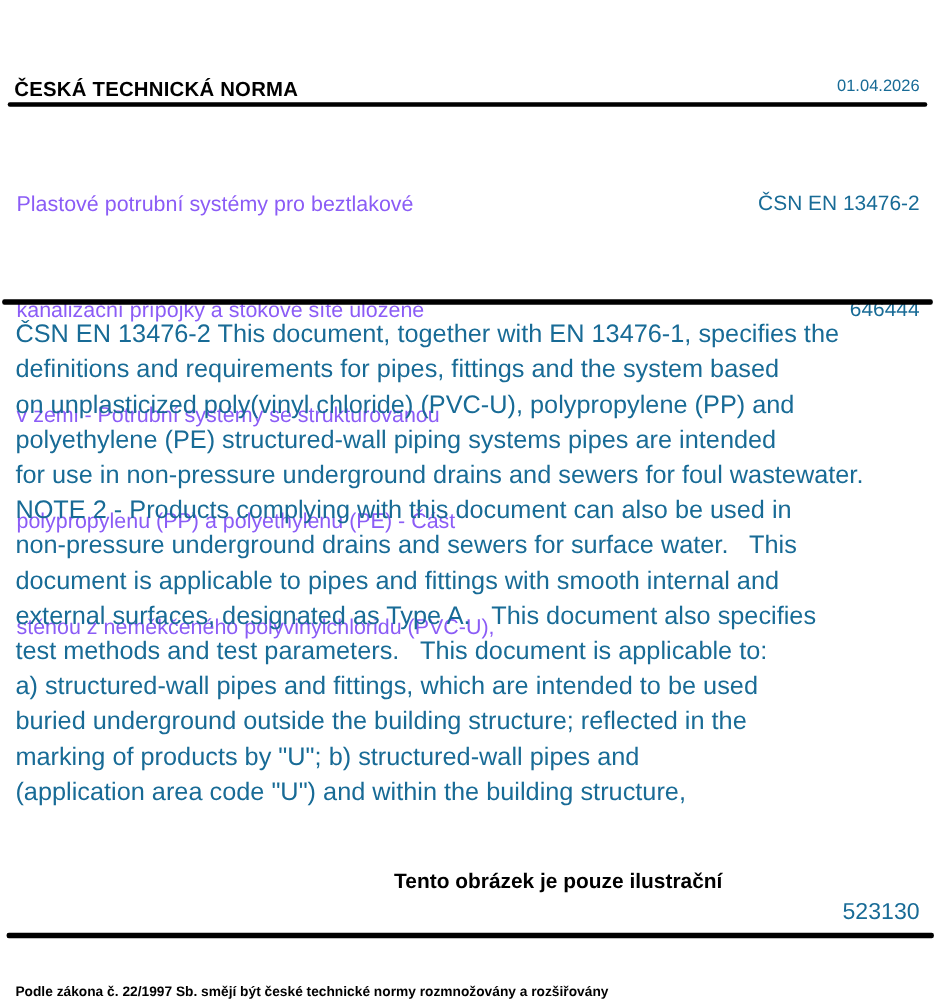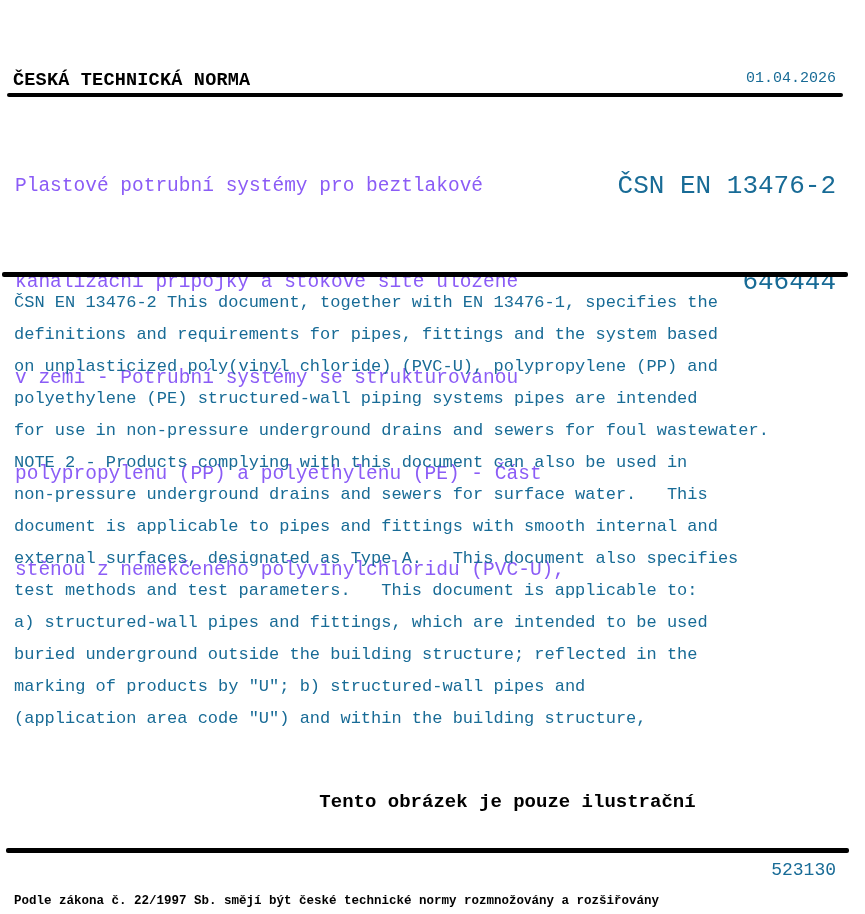--- a/index.html
+++ b/index.html
@@ -2,21 +2,21 @@
 <html><head>
 <meta charset="utf-8">
 <style>
   * { margin: 0; padding: 0; box-sizing: border-box; }
   html, body { background: #ffffff; }
   .page {
     position: relative;
     width: 865px;
     height: 914px;
     background: #ffffff;
-    font-family: Liberation Mono, monospace;
+    font-family: Liberation Sans, sans-serif;
     overflow: hidden;
   }
   .header-title {
     position: absolute;
     left: 13px;
     top: 70px;
     font-size: 18.5px;
     font-weight: bold;
     color: #000000;
     letter-spacing: 0.2px;
@@ -40,31 +40,31 @@
     top: 106px;
     font-size: 19.5px;
     color: #8b5cf6;
     line-height: 32px;
     white-space: pre;
   }
   .title-right {
     position: absolute;
     right: 29px;
     top: 106px;
-    font-size: 26px;
+    font-size: 19px;
     color: #186B96;
     line-height: 32px;
     text-align: right;
     white-space: pre;
   }
   .abstract {
     position: absolute;
     left: 14px;
     top: 287px;
-    font-size: 17px;
+    font-size: 23px;
     color: #186B96;
     line-height: 32px;
   }
   .abstract .line { white-space: pre; }
   .caption {
     position: absolute;
     left: 0;
     top: 791px;
     width: 100%;
     text-align: center;
@@ -80,22 +80,22 @@
     top: 858px;
     font-size: 12.5px;
     font-weight: bold;
     color: #000000;
     line-height: 17.5px;
     white-space: pre;
   }
   .footer-number {
     position: absolute;
     right: 29px;
-    top: 860px;
-    font-size: 18px;
+    top: 817px;
+    font-size: 21px;
     color: #186B96;
     white-space: nowrap;
   }
 </style>
 </head>
 <body>
 
 <div class="page">
 
   <div class="header-title">ČESKÁ TECHNICKÁ NORMA</div>

